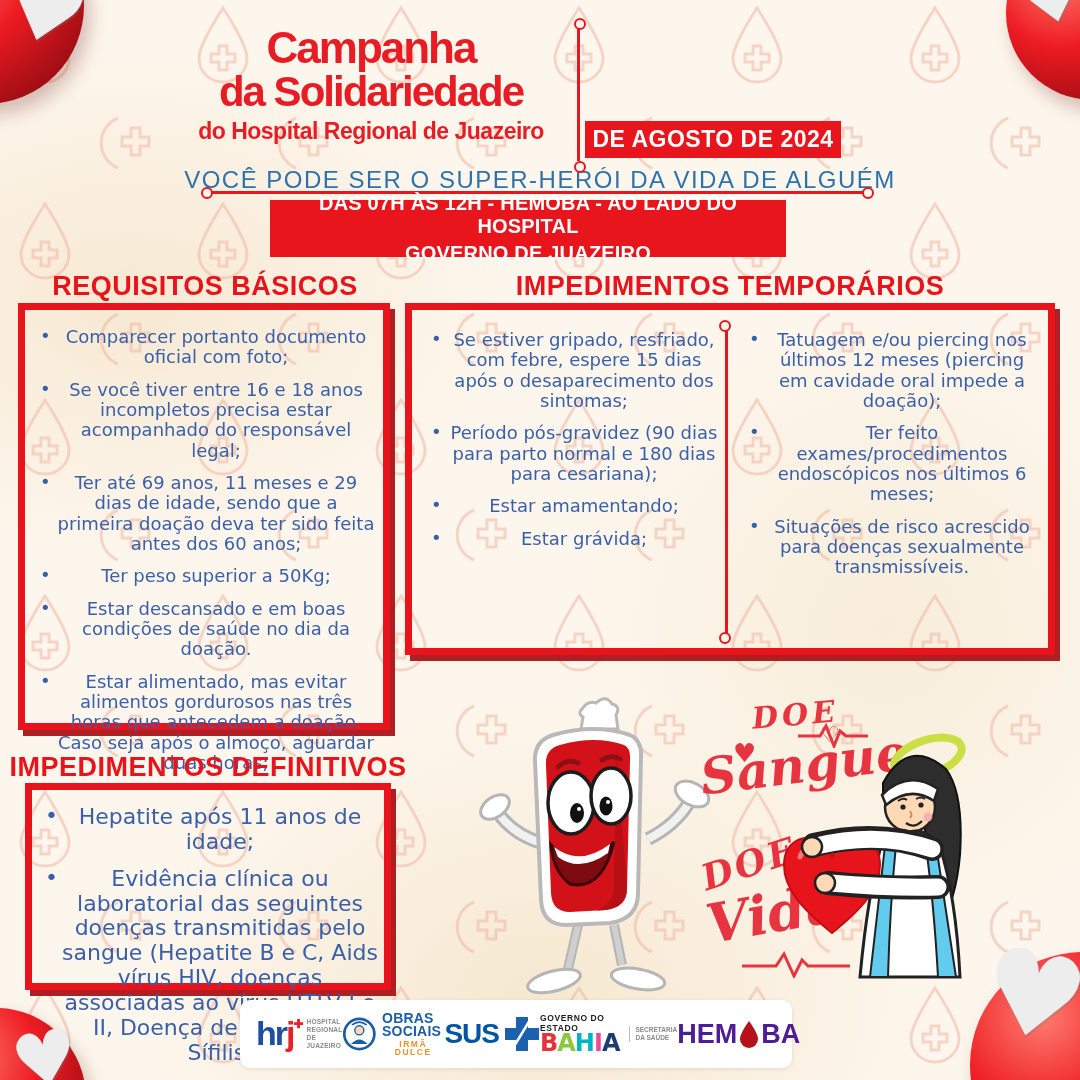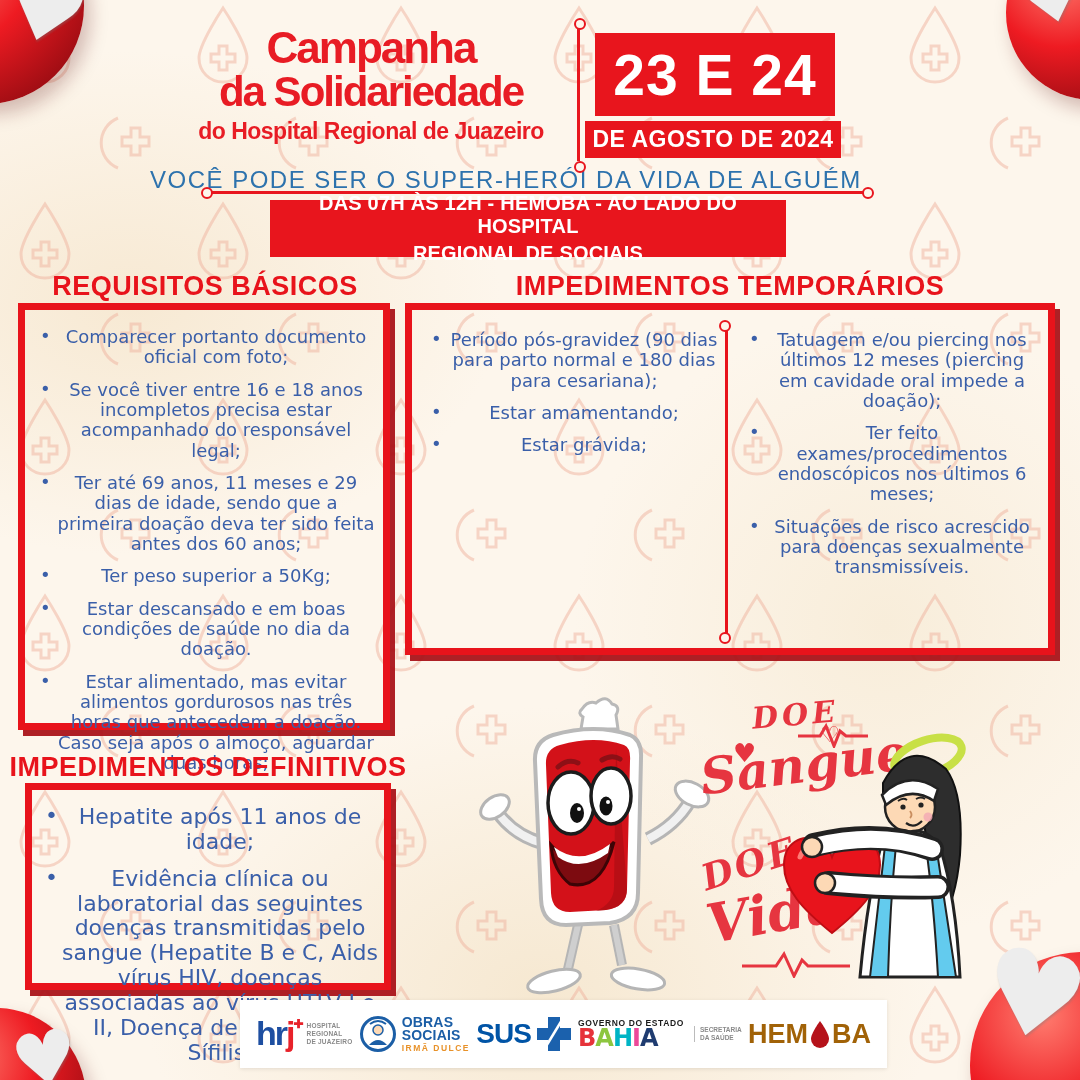--- a/index.html
+++ b/index.html
@@ -26,21 +26,21 @@
   .title-block{position:absolute;left:185px;top:26px;width:372px;text-align:center;
     color:#e81c24;font-weight:bold;line-height:1;}
   .title-l1{font-size:44px;letter-spacing:-2px;}
   .title-l2{font-size:42px;letter-spacing:-2px;margin-top:1px;}
   .title-l3{font-size:23px;letter-spacing:-0.5px;margin-top:7px;}
   .vline{position:absolute;left:577px;top:27px;width:3px;height:134px;background:#e8161e;}
   .dot{position:absolute;width:8px;height:8px;border:2.5px solid #e8161e;border-radius:50%;background:#fdf6ec;z-index:3;}
   .redfill{background:#e8151d;color:#fff;display:flex;align-items:center;justify-content:center;font-weight:bold;}
   .days-box{position:absolute;left:595px;top:33px;width:240px;height:83px;font-size:57px;letter-spacing:1px;}
   .month-box{position:absolute;left:585px;top:121px;width:256px;height:37px;font-size:23px;letter-spacing:0.5px;}
-  .subtitle{position:absolute;left:150px;top:166px;width:780px;
+  .subtitle{position:absolute;left:150px;top:166px;width:780px;text-align:center;
     color:#2d72ad;font-size:24px;letter-spacing:1.5px;}
   .hline{position:absolute;left:208px;top:191px;width:658px;height:3px;background:#e8161e;}
   .banner{position:absolute;left:270px;top:200px;width:516px;height:57px;background:#e8151d;
     color:#fff;font-weight:bold;font-size:20px;text-align:center;
     display:flex;flex-direction:column;justify-content:center;gap:4px;letter-spacing:0.2px;}
 
   
   .section-title{position:absolute;color:#e8131b;font-weight:bold;font-size:27px;
     letter-spacing:0.5px;text-align:center;}
   .redbox{position:absolute;border:7px solid #e8131b;box-sizing:border-box;
@@ -55,36 +55,36 @@
   .divider-v{position:absolute;left:313px;top:16px;width:2.5px;height:308px;background:#e8131b;}
   #box-def{left:25px;top:783px;width:366px;height:207px;padding:15px 6px 0 8px;}
   #box-def .bullets{font-size:22px;}
 
   
   .script-red{position:absolute;font-family:"DejaVu Serif",serif;font-style:italic;
     font-weight:bold;color:#e63540;line-height:1;}
   .mini-heart{position:absolute;color:#e63540;font-family:"DejaVu Sans",sans-serif;line-height:1;}
 
   
-  .footer{position:absolute;left:240px;top:1000px;width:647px;height:68px;background:#fff;
-    border-radius:0;display:flex;align-items:center;justify-content:space-between;
+  .footer{position:absolute;left:240px;top:1000px;width:552px;height:68px;background:#fff;
+    border-radius:10px;display:flex;align-items:center;justify-content:space-between;
     padding:0 16px;box-sizing:border-box;box-shadow:0 1px 4px rgba(0,0,0,.10);}
   .logo{display:flex;align-items:center;gap:5px;}
   .hrj-mark{font-weight:bold;font-size:34px;line-height:.8;letter-spacing:-2px;}
   .hrj-hr{color:#1e4fa1;} .hrj-j{color:#e8222a;}
   .hrj-cross{color:#e8222a;font-size:12px;vertical-align:top;}
   .tiny-stack{font-size:6.5px;color:#8a8a8a;line-height:1.25;font-weight:bold;letter-spacing:0.2px;}
   .obras-text{line-height:.95;}
   .obras-main{color:#1b5ea6;font-weight:bold;font-size:14px;letter-spacing:0.2px;}
   .obras-sub{color:#e8922a;font-weight:bold;font-size:8.5px;letter-spacing:1.5px;margin-top:2px;text-align:center;}
   .sus-word{color:#0054a6;font-weight:bold;font-size:28px;letter-spacing:-1px;}
   .gov-top{font-size:8.5px;font-weight:bold;color:#1c1c1c;letter-spacing:0.6px;}
   .bahia{font-weight:bold;font-size:24px;line-height:.9;letter-spacing:-1px;font-family:"DejaVu Sans",sans-serif;}
   .gov-side{font-size:6.5px;color:#8a8a8a;font-weight:bold;line-height:1.3;border-left:1px solid #bbb;padding-left:5px;margin-left:5px;}
-  .hemoba{font-weight:bold;font-size:27px;color:#a16207;letter-spacing:0;display:flex;align-items:center;}
+  .hemoba{font-weight:bold;font-size:27px;color:#4c1d95;letter-spacing:0;display:flex;align-items:center;}
 </style>
 </head>
 <body>
 
 <div class="poster">
 
   <svg class="abs" width="1080" height="1080" style="left:0;top:0;opacity:.5;">
     <defs>
       <pattern id="drops" width="178" height="196" patternUnits="userSpaceOnUse">
         <g stroke="#f0b4a0" stroke-width="3" fill="none">
@@ -110,50 +110,50 @@
   <div class="title-block">
     <div class="title-l1">Campanha</div>
     <div class="title-l2">da Solidariedade</div>
     <div class="title-l3">do Hospital Regional de Juazeiro</div>
   </div>
 
   <div class="vline"></div>
   <div class="dot" style="left:574px;top:18px;"></div>
   <div class="dot" style="left:574px;top:161px;"></div>
 
-  <div class="days-box redfill">23 E 24</div>
   <div class="month-box redfill">DE AGOSTO DE 2024</div>
 
   <div class="subtitle">VOCÊ PODE SER O SUPER-HERÓI DA VIDA DE ALGUÉM</div>
 
   <div class="hline"></div>
   <div class="dot" style="left:201px;top:187px;"></div>
   <div class="dot" style="left:862px;top:187px;"></div>
 
   <div class="banner">
     <div>DAS 07H ÀS 12H - HEMOBA - AO LADO DO HOSPITAL</div>
-    <div>REGIONAL DE SOCIAIS</div>
+    <div>GOVERNO DE JUAZEIRO</div>
   </div>
 
   <div class="section-title" style="left:20px;top:271px;width:370px;">REQUISITOS BÁSICOS</div>
   <div class="redbox" id="box-req">
     <ul class="bullets">
       <li>Comparecer portanto documento oficial com foto;</li>
       <li>Se você tiver entre 16 e 18 anos incompletos precisa estar acompanhado do responsável legal;</li>
       <li>Ter até 69 anos, 11 meses e 29 dias de idade, sendo que a primeira doação deva ter sido feita antes dos 60 anos;</li>
       <li>Ter peso superior a 50Kg;</li>
       <li>Estar descansado e em boas condições de saúde no dia da doação.</li>
       <li>Estar alimentado, mas evitar alimentos gordurosos nas três horas que antecedem a doação. Caso seja após o almoço, aguardar duas horas;</li>
     </ul>
   </div>
 
   <div class="section-title" style="left:405px;top:271px;width:650px;">IMPEDIMENTOS TEMPORÁRIOS</div>
   <div class="redbox" id="box-temp">
     <div class="col">
       <ul class="bullets">
+        <li>Se estiver gripado, resfriado, com febre, espere 15 dias após o desaparecimento dos sintomas;</li>
         <li>Período pós-gravidez (90 dias para parto normal e 180 dias para cesariana);</li>
         <li>Estar amamentando;</li>
         <li>Estar grávida;</li>
       </ul>
     </div>
     <div class="divider-v"></div>
     <div class="dot" style="left:307px;top:10px;"></div>
     <div class="dot" style="left:307px;top:322px;"></div>
     <div class="col">
       <ul class="bullets">

